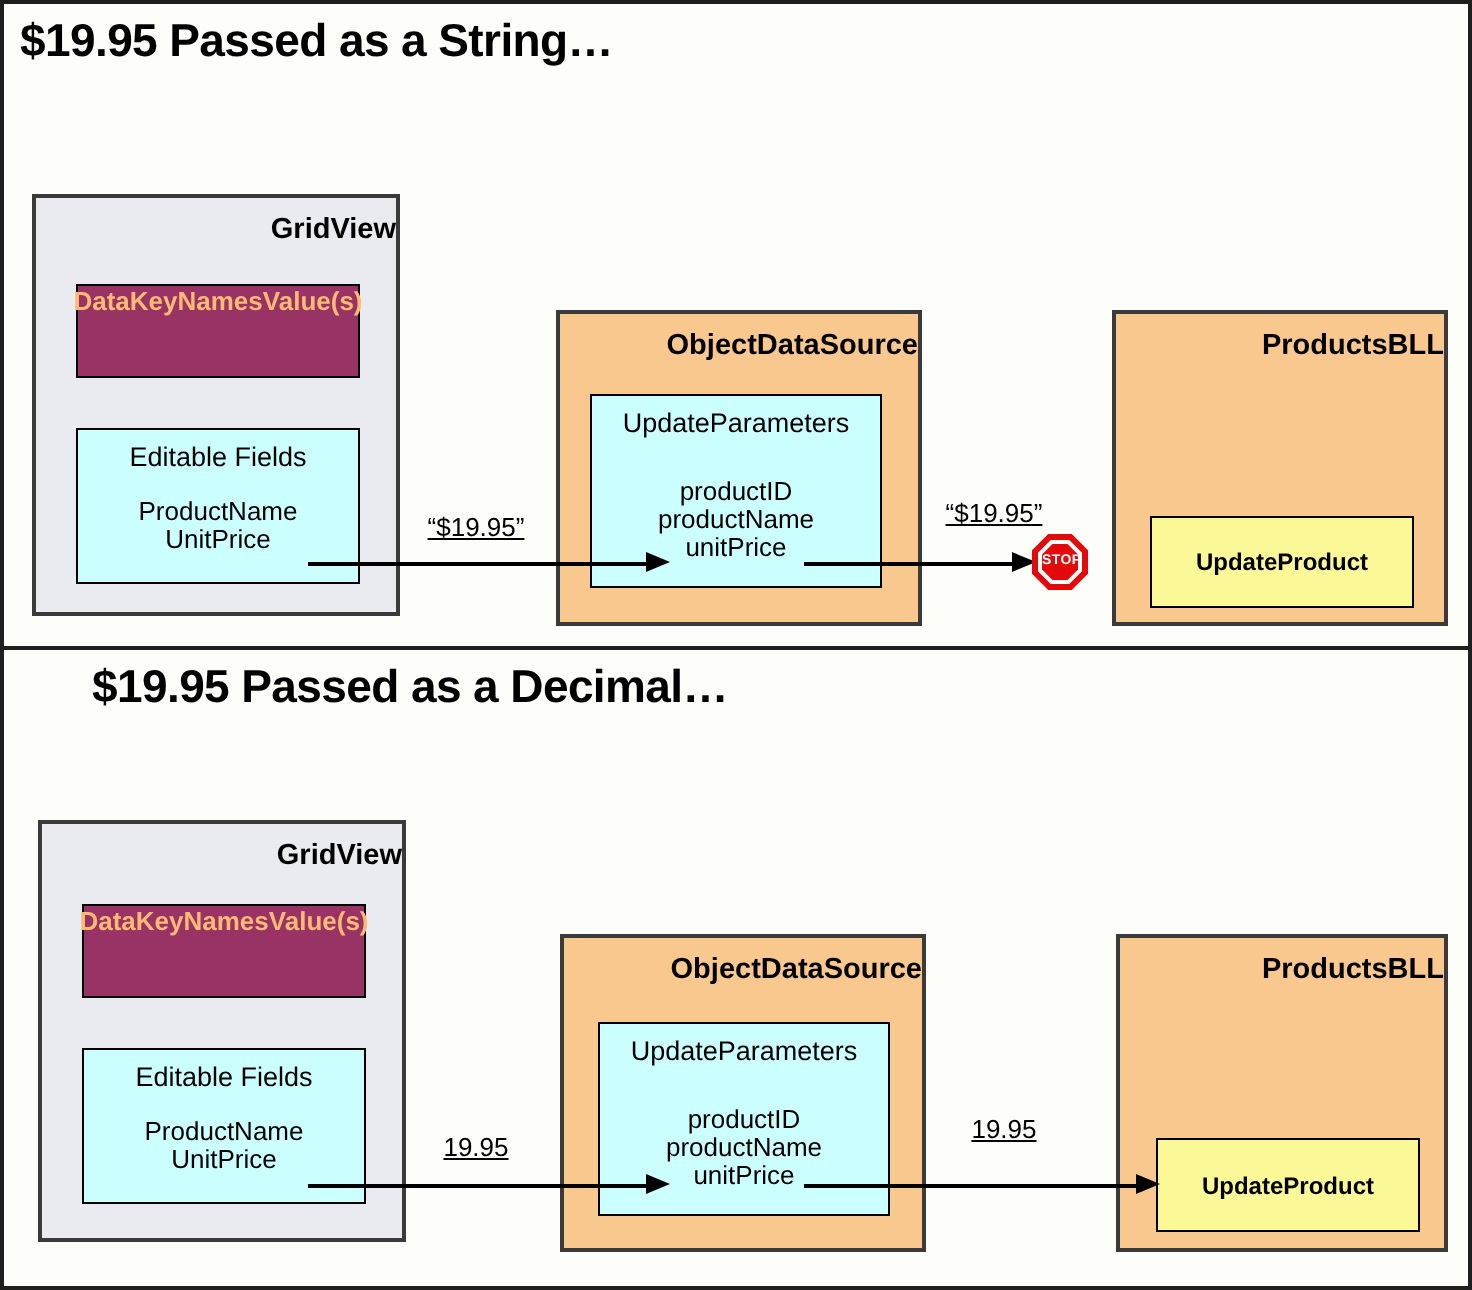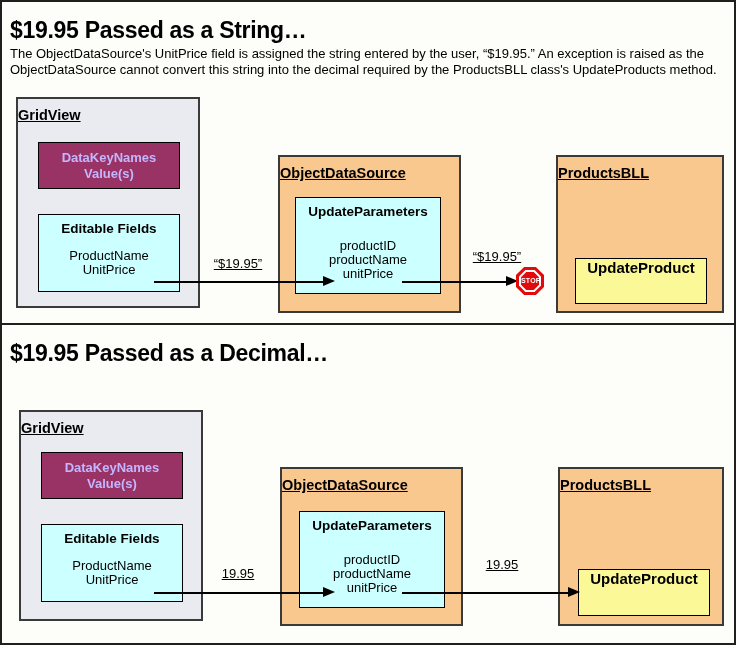--- a/index.html
+++ b/index.html
@@ -1,38 +1,38 @@
 <!DOCTYPE html>
 <html style="--panel_bg: #fdfdfa; --panel_border: #1f1f1f; --box_border: #3a3a3a; --inner_border: #000000; --gridview_bg: #e9ebf0; --magenta: #993366; --cyan: #ccffff; --tan: #f8c88f; --yellow: #fbf897; --stop_red: #e20a0a; --arrow_black: #000000; --text: #000000;"><head>
 <meta charset="utf-8">
 <style>
   html,body{margin:0;padding:0;background:#fff;}
   body{width:736px;font-family:"Liberation Sans",sans-serif;color:var(--text,#000);}
   .panel{position:relative;width:736px;box-sizing:border-box;background:var(--panel_bg,#fdfdfa);
          border:2px solid var(--panel_border,#1f1f1f);overflow:hidden;}
   .p1{height:323px;border-bottom:none;}
-  .p2{height:322px;}
-  .panel-title{margin:15px 8px 3px;font-size:23px;line-height:26px;font-weight:bold;letter-spacing:-0.3px;}
+  .p2{height:322px;padding-left:36px;}
+  .panel-title{margin:5px 8px 3px;font-size:23px;line-height:26px;font-weight:bold;letter-spacing:-0.3px;}
   .panel-desc{margin:3px 8px;width:722px;font-size:13px;line-height:16px;}
 
   .box{position:absolute;box-sizing:border-box;border:2px solid var(--box_border,#3a3a3a);}
   .gridview{background:var(--gridview_bg,#e9ebf0);}
   .ods,.pbll{background:var(--tan,#f8c88f);}
-  .box-title{text-align:left;font-weight:bold;font-size:14.5px;padding-top:8px;text-decoration:underline;}
+  .box-title{text-align:right;font-weight:bold;font-size:14.5px;padding-top:8px;}
 
   .innerbox{position:absolute;box-sizing:border-box;border:1px solid var(--inner_border,#000);text-align:center;}
-  .dkn{background:var(--magenta,#993366);color:#c4b5fd;font-weight:bold;font-size:13px;line-height:16px;
-       display:flex;flex-direction:column;justify-content:center;}
+  .dkn{background:var(--magenta,#993366);color:#fdba74;font-weight:bold;font-size:13px;line-height:16px;
+       display:flex;flex-direction:row;justify-content:center;}
   .cyan{background:var(--cyan,#ccffff);}
-  .cyan-title{font-weight:bold;font-size:13.5px;padding-top:6px;}
+  .cyan-title{font-weight:normal;font-size:13.5px;padding-top:6px;}
   .rows{font-size:13px;line-height:14px;}
   .editable .rows{margin-top:13px;}
   .uparams .rows{margin-top:20px;text-align:center;}
-  .uproduct{background:var(--yellow,#fbf897);display:flex;align-items:flex-start;justify-content:center;
-            font-weight:bold;font-size:15px;}
+  .uproduct{background:var(--yellow,#fbf897);display:flex;align-items:center;justify-content:center;
+            font-weight:bold;font-size:12px;}
 
   .hline{position:absolute;height:2px;background:var(--arrow_black,#000);}
   .ahead{position:absolute;width:0;height:0;border-top:5px solid transparent;
          border-bottom:5px solid transparent;border-left:12px solid var(--arrow_black,#000);}
   .alabel{position:absolute;font-size:13px;text-align:center;text-decoration:underline;}
 
   .stop{position:absolute;width:28px;height:28px;}
   .oct{position:absolute;clip-path:polygon(29% 0,71% 0,100% 29%,100% 71%,71% 100%,29% 100%,0 71%,0 29%);}
   .o1{left:0;top:0;width:28px;height:28px;background:var(--stop_red,#e20a0a);}
   .o2{left:3px;top:3px;width:22px;height:22px;background:#fff;}
@@ -68,21 +68,20 @@
   .p2 .a1label{left:198px;top:241px;width:76px;}
   .p2 .a2line{left:400px;top:267px;width:167px;}
   .p2 .a2head{left:566px;top:262px;}
   .p2 .a2label{left:464px;top:232px;width:72px;}
 </style>
 </head>
 <body>
 
 <div class="panel p1">
   <div class="panel-title">$19.95 Passed as a String…</div>
-  <div class="panel-desc">The ObjectDataSource's UnitPrice field is assigned the string entered by the user, “$19.95.” An exception is raised as the ObjectDataSource cannot convert this string into the decimal required by the ProductsBLL class's UpdateProducts method.</div>
 
   <div class="box gridview">
     <div class="box-title">GridView</div>
     <div class="innerbox dkn">
       <div>DataKeyNames</div>
       <div>Value(s)</div>
     </div>
     <div class="innerbox cyan editable">
       <div class="cyan-title">Editable Fields</div>
       <div class="rows">

